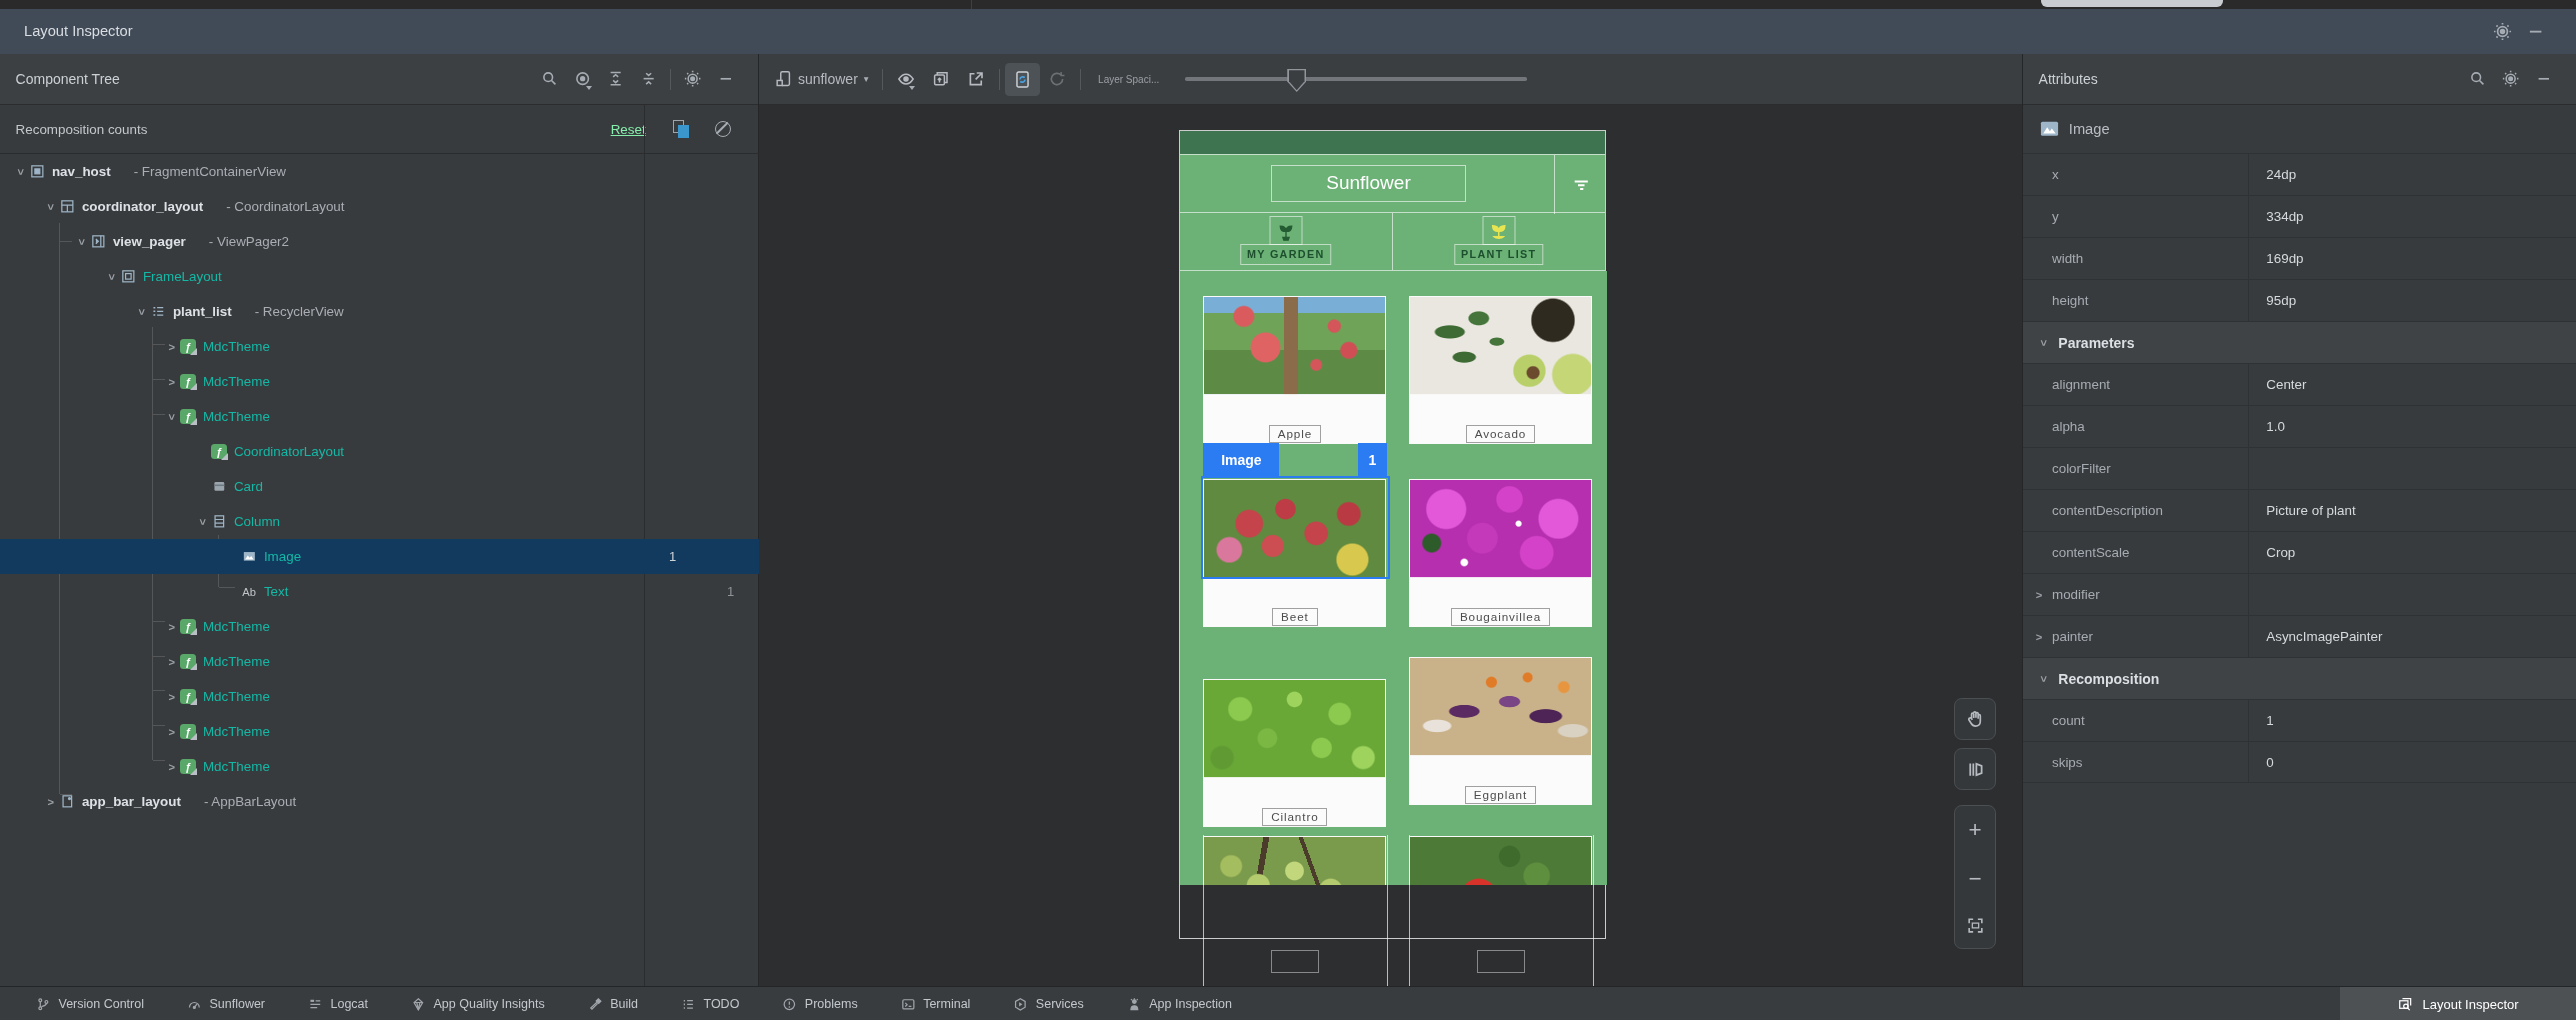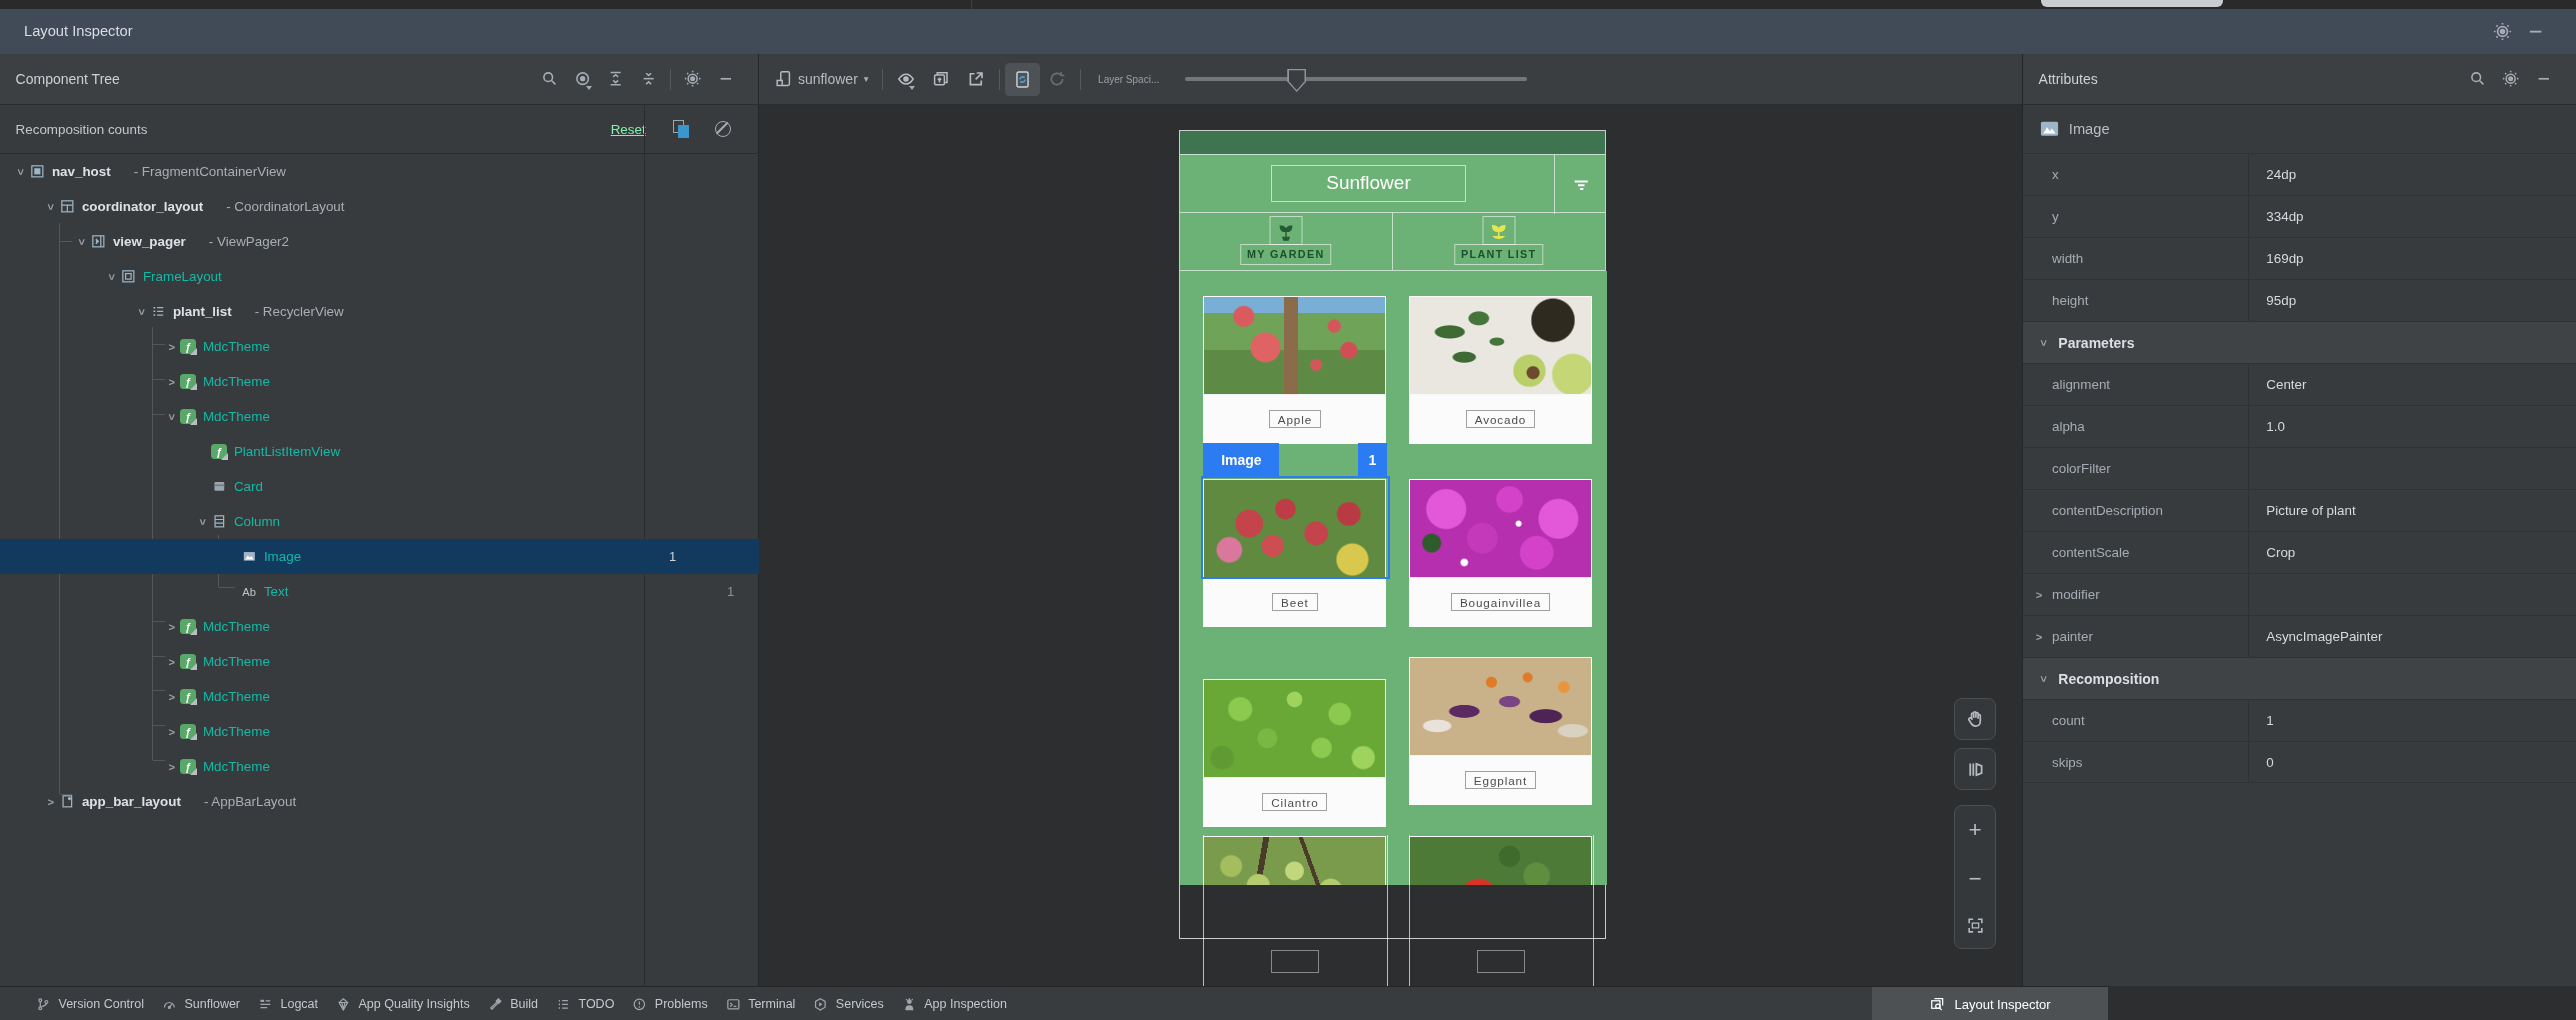--- a/index.html
+++ b/index.html
@@ -65,21 +65,21 @@
 .dappdiv{position:absolute;left:374px;top:0;width:0.9px;height:59px;background:rgba(248,248,248,.65)}
 .dfilter{position:absolute;left:375px;top:0;width:52px;height:59px;display:flex;align-items:center;justify-content:center}
 .dtabs{height:58px;background:#6cb175;display:flex;border-bottom:0.9px solid rgba(248,248,248,.65)}
 .dtab{width:214px;position:relative;border-right:0.9px solid rgba(248,248,248,.65)}
 .dtab:last-child{border-right:none}
 .tabicon{position:absolute;left:50%;transform:translateX(-50%);top:3.5px;width:33px;height:29px;border:0.9px solid rgba(248,248,248,.6);display:flex;align-items:center;justify-content:center}
 .tablbl{position:absolute;left:50%;transform:translateX(-50%);bottom:4.3px;height:21.6px;border:0.9px solid rgba(248,248,248,.6);display:flex;align-items:center;padding:0 6px;font-size:10.8px;font-weight:700;letter-spacing:1.3px;color:#1d4f2e;white-space:nowrap}
 .dcontent{position:absolute;top:140px;left:0;width:427px;height:614px;background:#6cb175;overflow:hidden}
 .card{position:absolute;width:183px;background:#fbfbfb;border:0.9px solid rgba(250,250,250,.9)}
 .ph{height:98px;border-bottom:0.9px solid rgba(250,250,250,.9);position:relative}
-.lbl{height:48px;display:flex;align-items:center;justify-content:center}
+.lbl{height:48px;display:flex;align-items:flex-end;justify-content:center}
 .lblbox{border:0.9px solid #a0a0a0;padding:1.7px 7.8px;font-size:11.7px;color:#4c4c4c;letter-spacing:0.9px}
 
 .ph-apple{background:radial-gradient(circle at 34% 52%,#e06363 0 11%,transparent 12%),radial-gradient(circle at 22% 20%,#d95b5e 0 6%,transparent 7%),radial-gradient(circle at 72% 30%,#d4555a 0 4%,transparent 5%),radial-gradient(circle at 80% 55%,#cf4f55 0 5%,transparent 6%),radial-gradient(circle at 62% 70%,#d4555a 0 4%,transparent 5%),linear-gradient(90deg,transparent 44%,#8a6b4a 44% 52%,transparent 52%),linear-gradient(#79aed6 0 16%,#6fa357 16% 55%,#5d8b46 55% 100%)}
 .ph-avocado{background:radial-gradient(circle at 79% 24%,#2e2a1f 0 13%,transparent 14%),radial-gradient(circle at 68% 78%,#6b4a2e 0 4%,transparent 5%),radial-gradient(circle at 66% 76%,#b9d06a 0 11%,transparent 12%),radial-gradient(circle at 90% 80%,#c4d676 0 11%,transparent 12%),radial-gradient(ellipse at 22% 36%,#3e6b34 0 7%,transparent 8%),radial-gradient(ellipse at 38% 22%,#45753a 0 6%,transparent 7%),radial-gradient(ellipse at 30% 62%,#3e6b34 0 6%,transparent 7%),radial-gradient(ellipse at 48% 46%,#45753a 0 5%,transparent 6%),#e9e7df}
 .ph-beet{background:radial-gradient(circle at 25% 45%,#c5434a 0 9%,transparent 10%),radial-gradient(circle at 45% 30%,#bd3c45 0 8%,transparent 9%),radial-gradient(circle at 62% 55%,#c5434a 0 9%,transparent 10%),radial-gradient(circle at 80% 35%,#b93a42 0 7%,transparent 8%),radial-gradient(circle at 38% 68%,#cc4d52 0 8%,transparent 9%),radial-gradient(circle at 14% 72%,#d9779c 0 7%,transparent 8%),radial-gradient(circle at 82% 82%,#d9c84e 0 9%,transparent 10%),#5f8a3f}
 .ph-boug{background:radial-gradient(circle at 20% 30%,#e258d8 0 12%,transparent 13%),radial-gradient(circle at 55% 20%,#d342c8 0 10%,transparent 11%),radial-gradient(circle at 82% 40%,#e258d8 0 12%,transparent 13%),radial-gradient(circle at 40% 60%,#c438ba 0 12%,transparent 13%),radial-gradient(circle at 70% 75%,#d342c8 0 11%,transparent 12%),radial-gradient(circle at 30% 85%,#fff 0 2%,transparent 3%),radial-gradient(circle at 60% 45%,#fff 0 2%,transparent 3%),radial-gradient(circle at 12% 65%,#2e5b2a 0 5%,transparent 6%),#b52fae}
 .ph-cilantro{background:radial-gradient(circle at 20% 30%,#8cc94f 0 7%,transparent 8%),radial-gradient(circle at 50% 20%,#9ed45e 0 6%,transparent 7%),radial-gradient(circle at 75% 35%,#8cc94f 0 7%,transparent 8%),radial-gradient(circle at 35% 60%,#7ab843 0 7%,transparent 8%),radial-gradient(circle at 65% 70%,#8cc94f 0 7%,transparent 8%),radial-gradient(circle at 88% 80%,#9ed45e 0 6%,transparent 7%),radial-gradient(circle at 10% 80%,#5f9a33 0 6%,transparent 7%),#69a836}
 .ph-eggplant{background:radial-gradient(ellipse at 30% 55%,#5b2a62 0 8%,transparent 9%),radial-gradient(ellipse at 55% 45%,#7a4584 0 7%,transparent 8%),radial-gradient(ellipse at 75% 60%,#4e2355 0 8%,transparent 9%),radial-gradient(circle at 45% 25%,#e07b28 0 4%,transparent 5%),radial-gradient(circle at 65% 20%,#e07b28 0 3%,transparent 4%),radial-gradient(circle at 85% 30%,#e8953f 0 3%,transparent 4%),radial-gradient(ellipse at 15% 70%,#e9e2da 0 6%,transparent 7%),radial-gradient(ellipse at 90% 75%,#d9d2c2 0 6%,transparent 7%),#c9b289}
 .ph-grape{background:radial-gradient(circle at 30% 50%,#b5cc6e 0 8%,transparent 9%),radial-gradient(circle at 50% 35%,#c2d67c 0 8%,transparent 9%),radial-gradient(circle at 70% 55%,#b5cc6e 0 8%,transparent 9%),radial-gradient(circle at 15% 30%,#a4bd5e 0 6%,transparent 7%),linear-gradient(100deg,transparent 30%,#4a3b2a 30% 33%,transparent 33%),linear-gradient(70deg,transparent 60%,#4a3b2a 60% 62%,transparent 62%),#7a9a4c}
 .ph-hibiscus{background:radial-gradient(circle at 38% 62%,#d8332a 0 14%,transparent 15%),radial-gradient(circle at 70% 40%,#5d8f3e 0 9%,transparent 10%),radial-gradient(circle at 85% 65%,#538637 0 8%,transparent 9%),radial-gradient(circle at 55% 20%,#3f6b2c 0 8%,transparent 9%),#4e7a37}
@@ -97,21 +97,21 @@
 
 .rpane{position:absolute;left:2022px;top:54px;width:554px;height:932px;background:#383b3d;border-left:0.9px solid #242628}
 .acomp{height:48px;display:flex;align-items:center;padding:0 17.3px;gap:9.5px;color:#b9bec4;font-size:14.7px}
 .arow{height:42px;display:flex;border-top:0.9px solid #2f3234;font-size:13.4px;align-items:stretch}
 .arow:last-child{border-bottom:0.9px solid #2f3234}
 .ak{width:226px;border-right:0.9px solid #2f3234;display:flex;align-items:center;padding-left:29px;color:#a6acb3;gap:7px}
 .ak .chev{width:12px;margin-left:-19px}
 .av{flex:1;display:flex;align-items:center;padding-left:17.3px;color:#d6dade}
 .asec{height:42px;display:flex;align-items:center;background:#404346;border-top:0.9px solid #2f3234;padding-left:12px;gap:6px;color:#dcdfe3;font-weight:700;font-size:14px}
 
-.bbar{position:absolute;left:0;top:986px;width:2108px;height:35px;background:#393c3f;border-top:0.9px solid #232526;display:flex;align-items:center;padding-left:36px;gap:18px;font-size:12.5px;color:#c3c8cd}
+.bbar{position:absolute;left:0;top:986px;width:2576px;height:35px;background:#393c3f;border-top:0.9px solid #232526;display:flex;align-items:center;padding-left:36px;gap:43px;font-size:12.5px;color:#c3c8cd}
 .bitem{display:flex;align-items:center;gap:7.8px;white-space:nowrap;cursor:pointer}
 .bitem svg{color:#a0a6ac}
 .bactive{position:absolute;right:0;top:0;height:35px;width:236px;background:#4d5154;color:#fff;display:flex;align-items:center;justify-content:center;gap:8.7px;font-size:13px;cursor:pointer}
 </style>
 </head>
 <body>
 
 <div id="root">
 
   <div class="topstrip">
@@ -287,21 +287,21 @@
       <div class="trow" style="--p:163px">
         <span class="chev e">&gt;</span>
         <span class="ic cmp">ƒ</span>
         <span class="tl"><b></b><span class="tt">MdcTheme</span></span>
         <span class="cnt c1"></span>
           <span class="cnt c2"></span>
       </div>
       <div class="trow" style="--p:194px">
         <span class="chev h">&gt;</span>
         <span class="ic cmp">ƒ</span>
-        <span class="tl"><b></b><span class="tt">PlantListItemView</span></span>
+        <span class="tl"><b></b><span class="tt">CoordinatorLayout</span></span>
         <span class="cnt c1"></span>
           <span class="cnt c2"></span>
       </div>
       <div class="trow" style="--p:194px">
         <span class="chev h">&gt;</span>
         <span class="ic">
             <svg width="14.7" height="14.7" viewBox="0 0 24 24">
               <rect x="4" y="5" width="16" height="14" rx="2" fill="#9aa5ad"></rect>
               <rect x="4" y="9" width="16" height="2.5" fill="#707a82"></rect>
             </svg>

